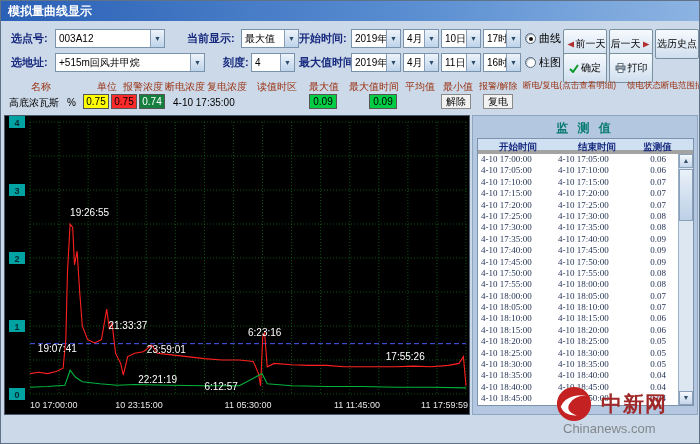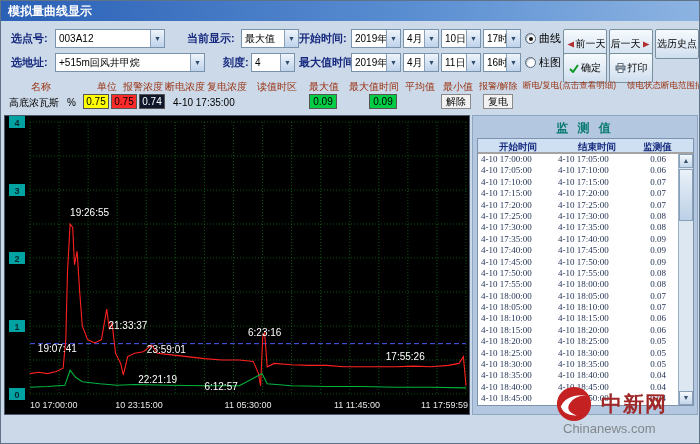--- a/index.html
+++ b/index.html
@@ -26,32 +26,32 @@
                 border:1px solid #55687a; box-shadow:inset 1px 1px 1px #aab4c0; position:relative; }
   .radio.checked .dot::after { content:''; position:absolute; left:3px; top:3px; width:4px; height:4px;
                                border-radius:50%; background:#111; }
   .legend { position:absolute; left:0; top:76px; width:700px; height:38px; }
   .lh { position:absolute; top:3px; font-size:10px; color:#9a3312; white-space:nowrap; }
   .lv { position:absolute; top:18px; height:15px; font-size:10px; color:#000; line-height:15px; white-space:nowrap; }
   .valbox { position:absolute; top:17px; height:15px; width:26px; text-align:center;
             font-size:10px; line-height:14px; border:1px solid #555; color:#000; }
   .vb-yellow { background:#ffff00; }
   .vb-red { background:#ff2a2a; }
-  .vb-blue { background:#0f172a; color:#fff; }
+  .vb-blue { background:#15803d; color:#fff; }
   .vb-green { background:#00cc44; width:28px; }
   .vb-state { background:#f2f2f2; border:1px solid #8a8a8a; width:30px; }
   .chart-wrap { position:absolute; left:3px; top:114px; width:466px; height:300px;
                 background:#000; border:1px solid #49596b; }
   .right-panel { position:absolute; left:471px; top:114px; width:226px; height:300px;
                  background:#b3c8e0; border:1px solid #8fa6c0; }
   .panel-title { text-align:center; font-size:12px; font-weight:bold; color:#067a6e;
                  margin-top:4px; letter-spacing:3px; }
   .mtable { position:absolute; left:4px; top:22px; width:217px; height:268px;
             background:#fff; border:1px solid #7d93ab; overflow:hidden; }
-  .mhead { display:flex; background:#cfe0f2; border-bottom:2px solid #a3a3a3; height:15px; }
+  .mhead { display:flex; background:#cfe0f2; border-bottom:4px solid #a3a3a3; height:15px; }
   .mhead span { font-size:9.5px; font-weight:bold; color:#16297e; text-align:center; line-height:15px; }
   .h0 { width:80px; } .h1 { width:78px; } .h2 { width:43px; }
   .mbody { position:absolute; left:0; top:15px; width:200px; height:251px; overflow:hidden;font-family:Liberation Serif, serif; }
   .mrow { display:flex; height:11.4px; }
   .mcell { font-size:9px; color:#1c2c50; line-height:11.4px; white-space:nowrap; overflow:hidden; }
   .c0 { width:80px; padding-left:3px; } .c1 { width:78px; } .c2 { width:38px; text-align:right; padding-right:8px; }
   .scroll { position:absolute; right:0; top:15px; width:15px; height:251px;
             background:#dde7f2; border-left:1px solid #9ab0c8; }
   .sbtn { position:absolute; left:0; width:14px; height:14px; background:linear-gradient(#f4f8fc,#c4d6ea);
           border:1px solid #8aa0b8; font-size:7px; color:#34506c; text-align:center; line-height:12px; cursor:default; }

